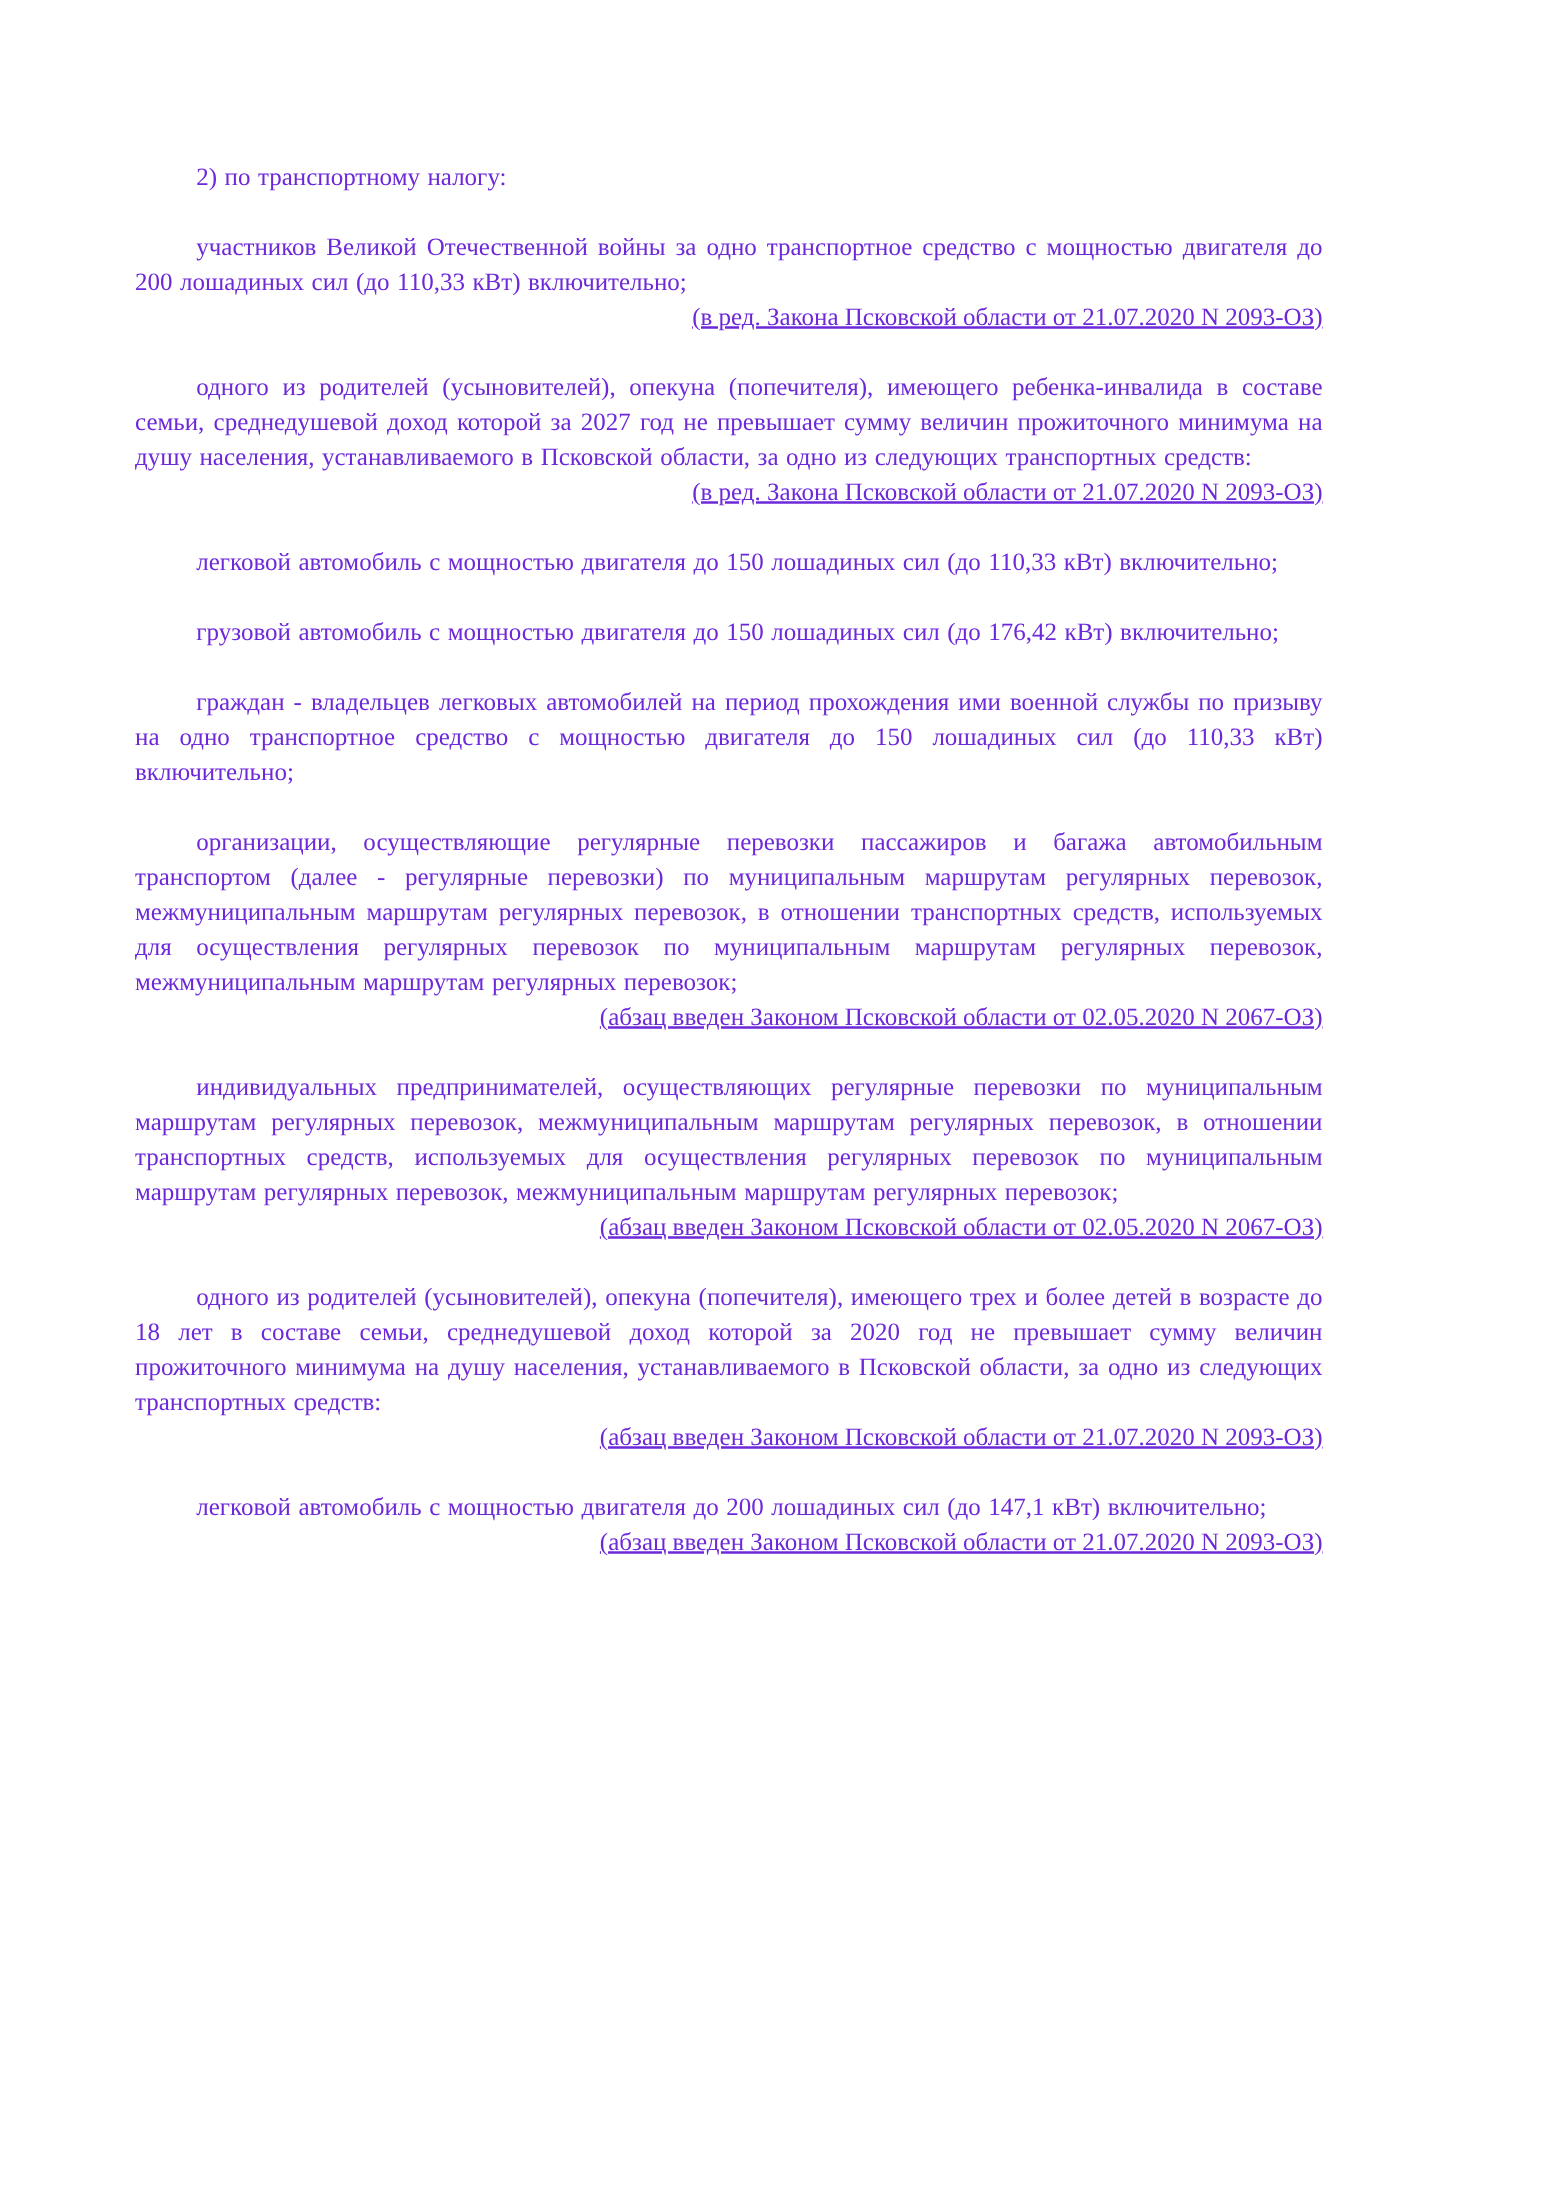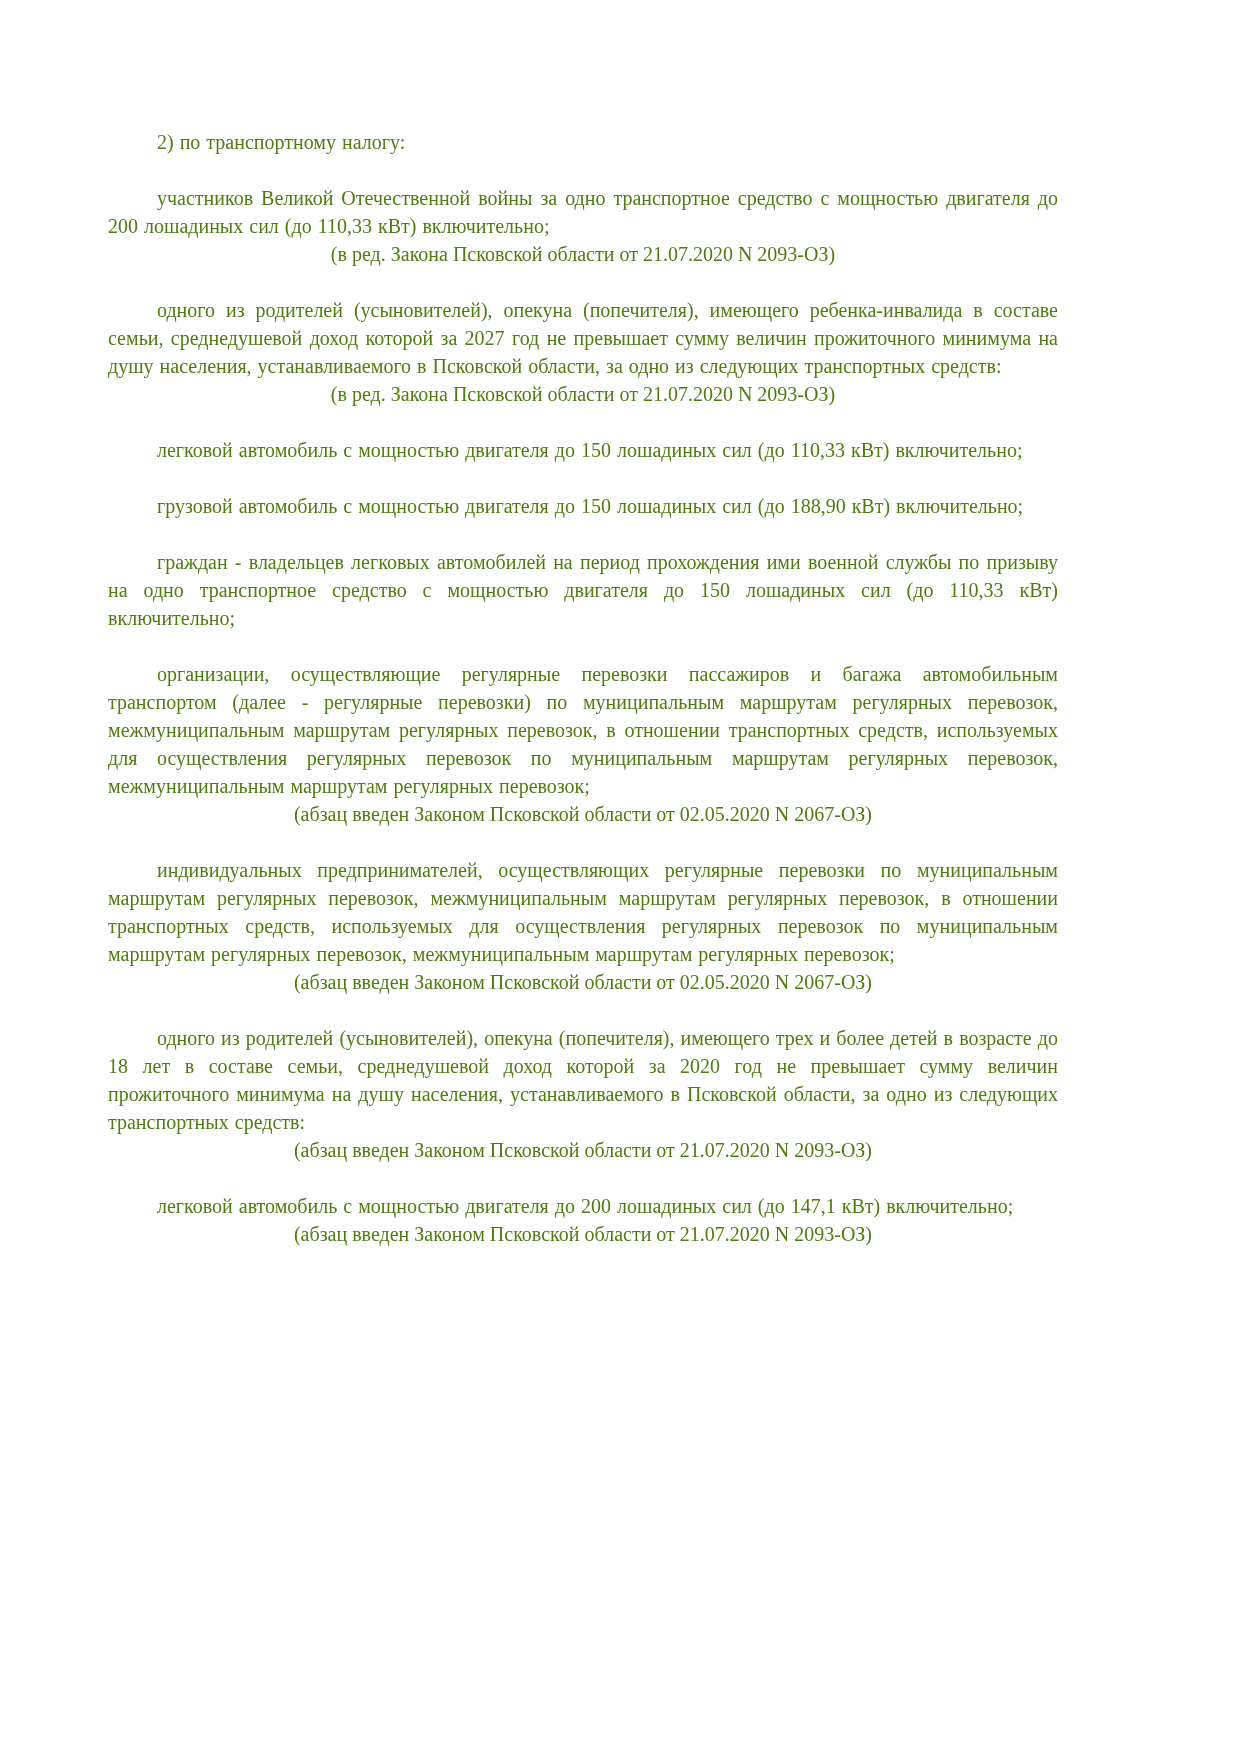--- a/index.html
+++ b/index.html
@@ -10,35 +10,36 @@
   .page {
     width: 1240px;
     height: 1754px;
     background: #ffffff;
     box-sizing: border-box;
     padding: 128px 182px 40px 108px;
     overflow: hidden;
     font-family: "Liberation Serif", "DejaVu Serif", serif;
     font-size: 20px;
     line-height: 28px;
-    color: #4d7c0f;
+    color: #6d28d9;
   }
   .block {
     margin: 0 0 28px 0;
   }
   .para {
     margin: 0;
     text-align: justify;
     text-indent: 49px;
     word-spacing: 1px;
   }
   .note {
     margin: 0;
-    text-align: center;
+    text-align: right;
     text-indent: 0;
+    text-decoration: underline;
   }
 </style>
 </head>
 <body>
 
 <div class="page">
 
   <div class="block">
     <p class="para">2) по транспортному налогу:</p>
   </div>
@@ -53,21 +54,21 @@
   <div class="block">
     <p class="para">одного из родителей (усыновителей), опекуна (попечителя), имеющего ребенка-инвалида в составе семьи, среднедушевой доход которой за 2027 год не превышает сумму величин прожиточного минимума на душу населения, устанавливаемого в Псковской области, за одно из следующих транспортных средств:</p>
     <p class="note">(в ред. Закона Псковской области от 21.07.2020 N 2093-ОЗ)</p>
   </div>
 
   <div class="block">
     <p class="para">легковой автомобиль с мощностью двигателя до 150 лошадиных сил (до 110,33 кВт) включительно;</p>
   </div>
 
   <div class="block">
-    <p class="para">грузовой автомобиль с мощностью двигателя до 150 лошадиных сил (до 188,90 кВт) включительно;</p>
+    <p class="para">грузовой автомобиль с мощностью двигателя до 150 лошадиных сил (до 176,42 кВт) включительно;</p>
   </div>
 
 
   <div class="block">
     <p class="para">граждан - владельцев легковых автомобилей на период прохождения ими военной службы по призыву на одно транспортное средство с мощностью двигателя до 150 лошадиных сил (до 110,33 кВт) включительно;</p>
   </div>
 
   <div class="block">
     <p class="para">организации, осуществляющие регулярные перевозки пассажиров и багажа автомобильным транспортом (далее - регулярные перевозки) по муниципальным маршрутам регулярных перевозок, межмуниципальным маршрутам регулярных перевозок, в отношении транспортных средств, используемых для осуществления регулярных перевозок по муниципальным маршрутам регулярных перевозок, межмуниципальным маршрутам регулярных перевозок;</p>
     <p class="note">(абзац введен Законом Псковской области от 02.05.2020 N 2067-ОЗ)</p>

